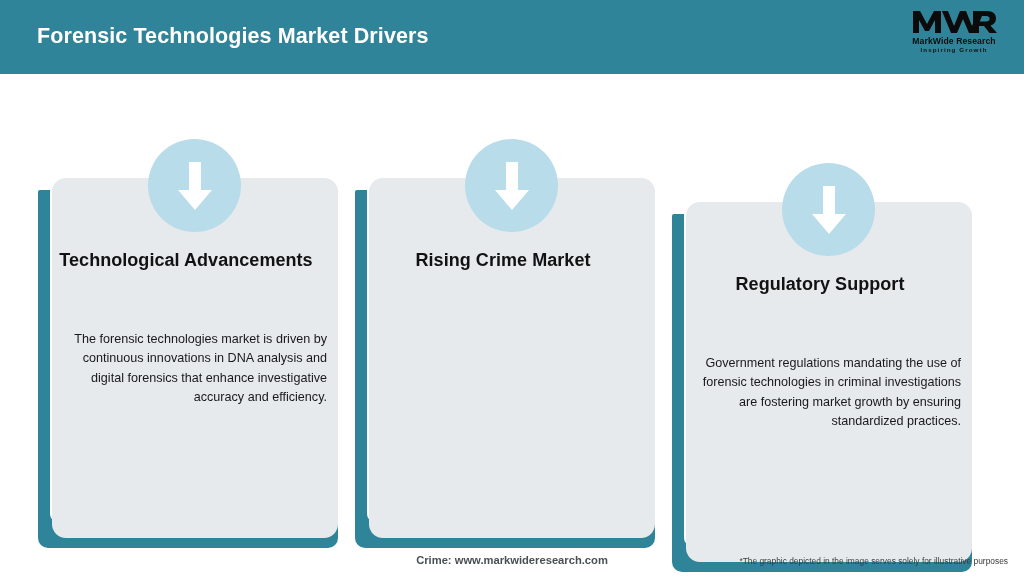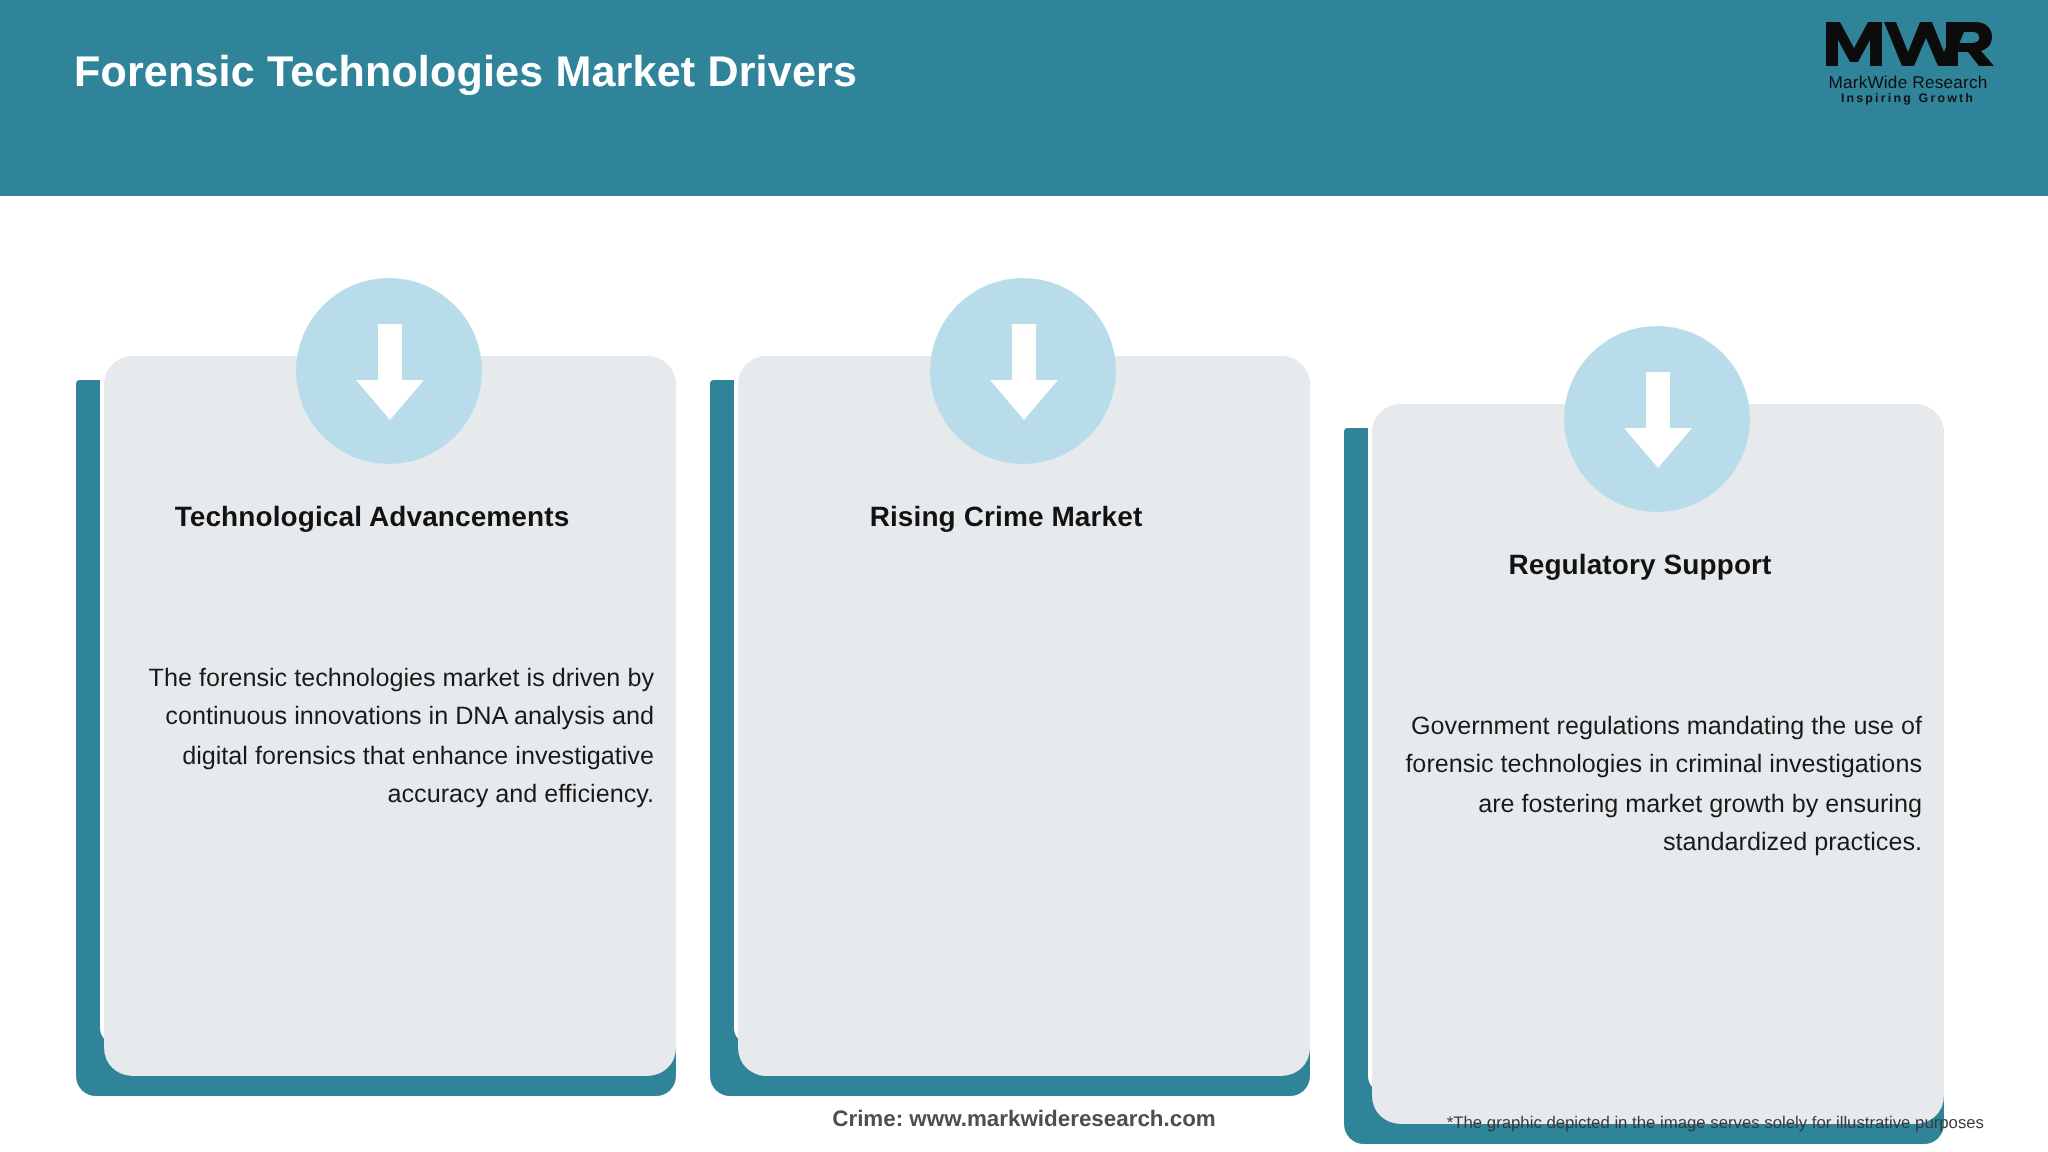--- a/index.html
+++ b/index.html
@@ -17,21 +17,21 @@
     background: #ffffff;
     overflow: hidden;
   }
 
   
   #header-bar {
     position: absolute;
     left: 0;
     top: 0;
     width: 1024px;
-    height: 98px;
+    height: 74px;
     background: #2f8499;
   }
   #page-title {
     position: absolute;
     left: 37px;
     top: 24px;
     font-size: 21.5px;
     font-weight: bold;
     color: #ffffff;
     letter-spacing: 0.1px;
@@ -49,21 +49,21 @@
     user-select: none;
   }
   #logo-mark {
     display: block;
     margin: 0 auto;
   }
   #logo-name {
     display: block;
     margin-top: 1px;
     font-size: 8.6px;
-    font-weight: normal;
+    font-weight: bold;
     color: #0d0d0d;
     letter-spacing: 0.1px;
     line-height: 10px;
   }
   #logo-tagline {
     display: block;
     font-size: 6.2px;
     font-weight: bold;
     color: #111111;
     letter-spacing: 1.1px;
@@ -127,21 +127,21 @@
     justify-content: center;
   }
   .icon-circle svg { display: block; }
 
   .card-title {
     position: absolute;
     left: 14px;
     top: 250px;
     width: 268px;
     text-align: center;
-    font-size: 14px;
+    font-size: 18px;
     font-weight: bold;
     color: #121212;
     letter-spacing: 0.05px;
   }
   .card-body {
     position: absolute;
     left: 27px;
     top: 330px;
     width: 262px;
     font-size: 12.6px;
@@ -156,21 +156,21 @@
     left: 0;
     top: 554px;
     width: 1024px;
     text-align: center;
     font-size: 11.2px;
     font-weight: bold;
     color: #4b4f52;
   }
   #disclaimer-note {
     position: absolute;
-    right: 32px;
+    right: 16px;
     top: 556px;
     font-size: 8.4px;
     color: #3a3a3a;
     white-space: nowrap;
   }
 </style>
 </head>
 <body>
 
 <div id="slide">

